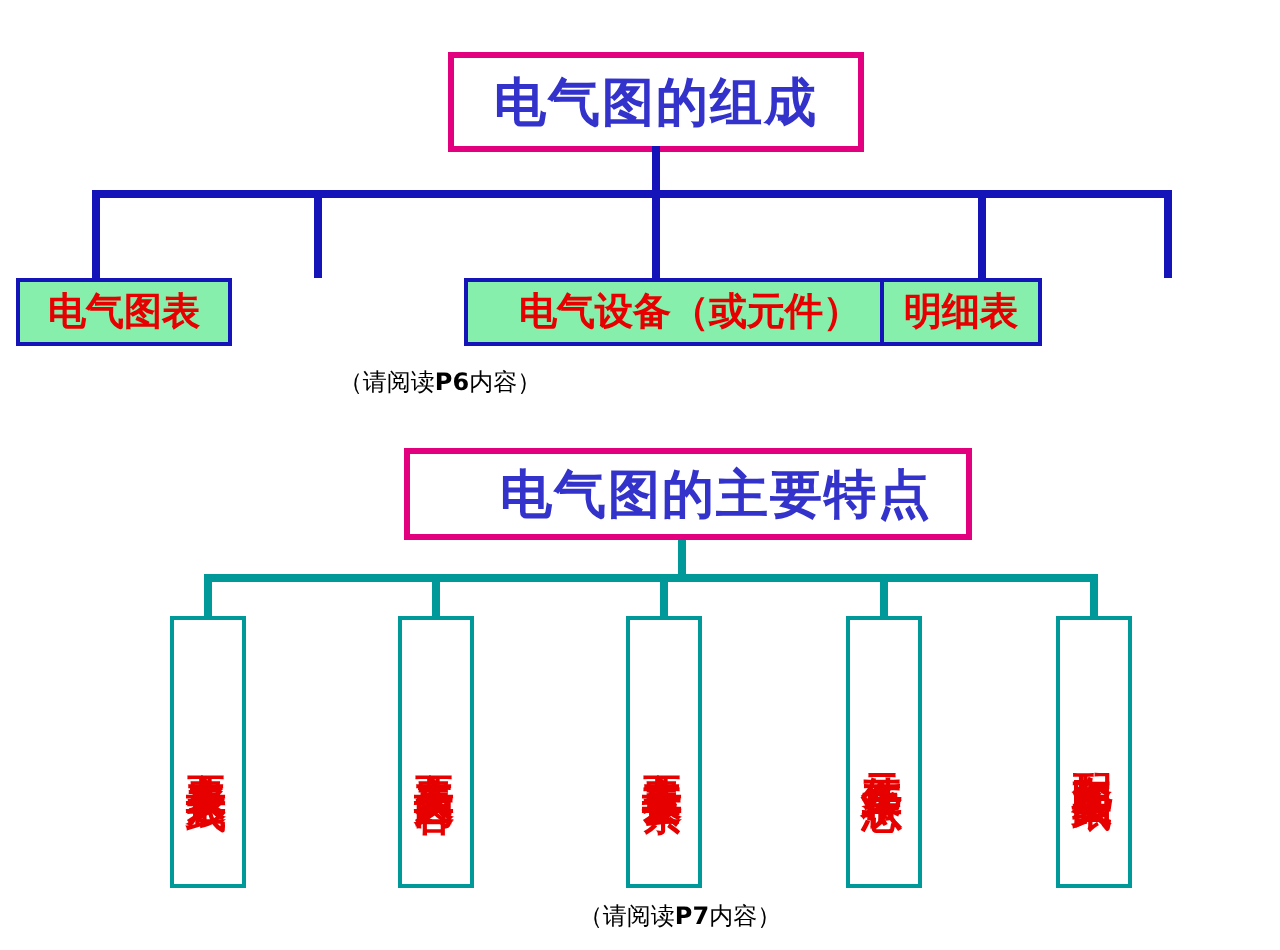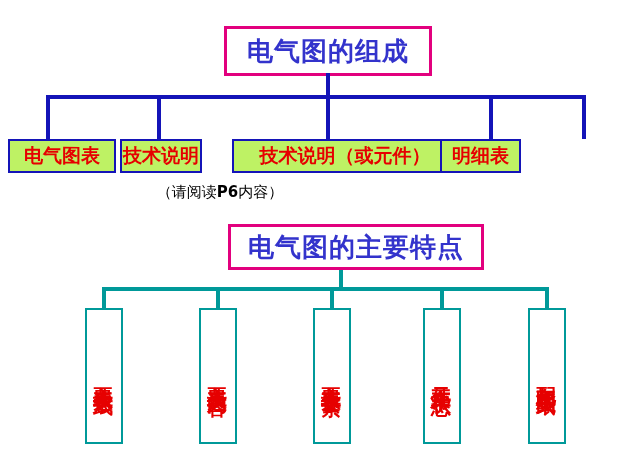--- a/index.html
+++ b/index.html
@@ -28,21 +28,21 @@
     font-weight: bold;
     font-size: 26px;
     letter-spacing: 1px;
     box-sizing: content-box;
   }
 
   
   .hnode {
     border: 2px solid var(--line-blue, #1414b8);
     color: var(--node-text, #e60000);
-    background: #bef264;
+    background: #86efac;
     display: flex;
     align-items: center;
     justify-content: center;
     font-weight: bold;
     font-size: 19px;
     box-sizing: content-box;
     white-space: nowrap;
   }
 
   
@@ -61,21 +61,21 @@
     writing-mode: vertical-rl;
     text-orientation: upright;
     letter-spacing: 2px;
   }
 
   .line-blue { background: var(--line-blue, #1414b8); }
   .line-teal { background: var(--teal, #009999); }
 
   .caption {
     color: #000000;
-    font-size: 15px;
+    font-size: 12px;
     text-align: center;
   }
   .caption b { font-family: "DejaVu Sans", "Liberation Sans", sans-serif; }
 </style>
 </head>
 <body>
 
 <div class="canvas">
 
   <div class="abs title-box" style="left:224px; top:26px; width:202px; height:44px;">
@@ -86,35 +86,32 @@
   <div class="abs line-blue" style="left:46px; top:95px; width:540px; height:4px;"></div>
   <div class="abs line-blue" style="left:46px; top:95px; width:4px; height:44px;"></div>
   <div class="abs line-blue" style="left:157px; top:95px; width:4px; height:44px;"></div>
   <div class="abs line-blue" style="left:326px; top:95px; width:4px; height:44px;"></div>
   <div class="abs line-blue" style="left:489px; top:95px; width:4px; height:44px;"></div>
   <div class="abs line-blue" style="left:582px; top:95px; width:4px; height:44px;"></div>
 
   <div class="abs hnode" style="left:8px; top:139px; width:104px; height:30px;">
     <span>电气图表</span>
   </div>
-  <div class="abs hnode" style="left:120px; top:139px; width:78px; height:30px;">
-    <span>技术说明</span>
-  </div>
   <div class="abs hnode" style="left:232px; top:139px; width:222px; height:30px;">
-    <span>技术说明（或元件）</span>
+    <span>电气设备（或元件）</span>
   </div>
   <div class="abs hnode" style="left:440px; top:139px; width:77px; height:30px;">
     <span>明细表</span>
   </div>
 
   <div class="abs caption" style="left:0px; top:183px; width:440px;">
     <span>（请阅读</span><b>P6</b><span>内容）</span>
   </div>
 
-  <div class="abs title-box" style="left:228px; top:224px; width:250px; height:40px;">
+  <div class="abs title-box" style="left:202px; top:224px; width:250px; height:40px;padding-left:28px;">
     <span>电气图的主要特点</span>
   </div>
 
   <div class="abs line-teal" style="left:339px; top:270px; width:4px; height:17px;"></div>
   <div class="abs line-teal" style="left:102px; top:287px; width:447px; height:4px;"></div>
   <div class="abs line-teal" style="left:102px; top:287px; width:4px; height:21px;"></div>
   <div class="abs line-teal" style="left:216px; top:287px; width:4px; height:21px;"></div>
   <div class="abs line-teal" style="left:330px; top:287px; width:4px; height:21px;"></div>
   <div class="abs line-teal" style="left:440px; top:287px; width:4px; height:21px;"></div>
   <div class="abs line-teal" style="left:545px; top:287px; width:4px; height:21px;"></div>
@@ -128,14 +125,17 @@
   <div class="abs vnode" style="left:313px; top:308px; width:34px; height:132px;">
     <span>主要表达要素</span>
   </div>
   <div class="abs vnode" style="left:423px; top:308px; width:34px; height:132px;">
     <span>元件正常状态</span>
   </div>
   <div class="abs vnode" style="left:528px; top:308px; width:34px; height:132px;">
     <span>配套相关图纸</span>
   </div>
 
+  <div class="abs caption" style="left:190px; top:450px; width:300px;">
+    <span>（请阅读</span><b>P7</b><span>内容）</span>
+  </div>
 
 </div>
 
 </body></html>

